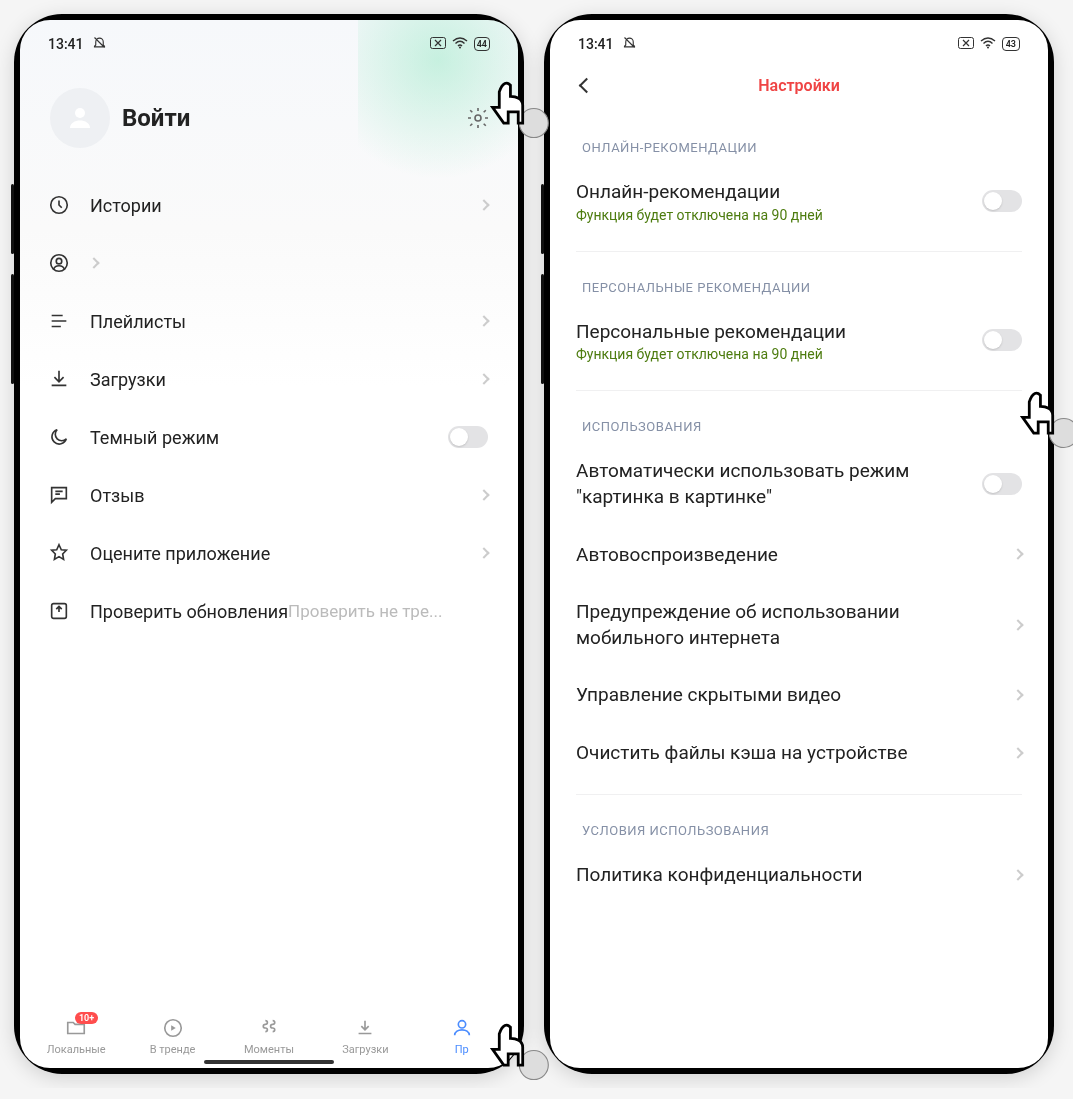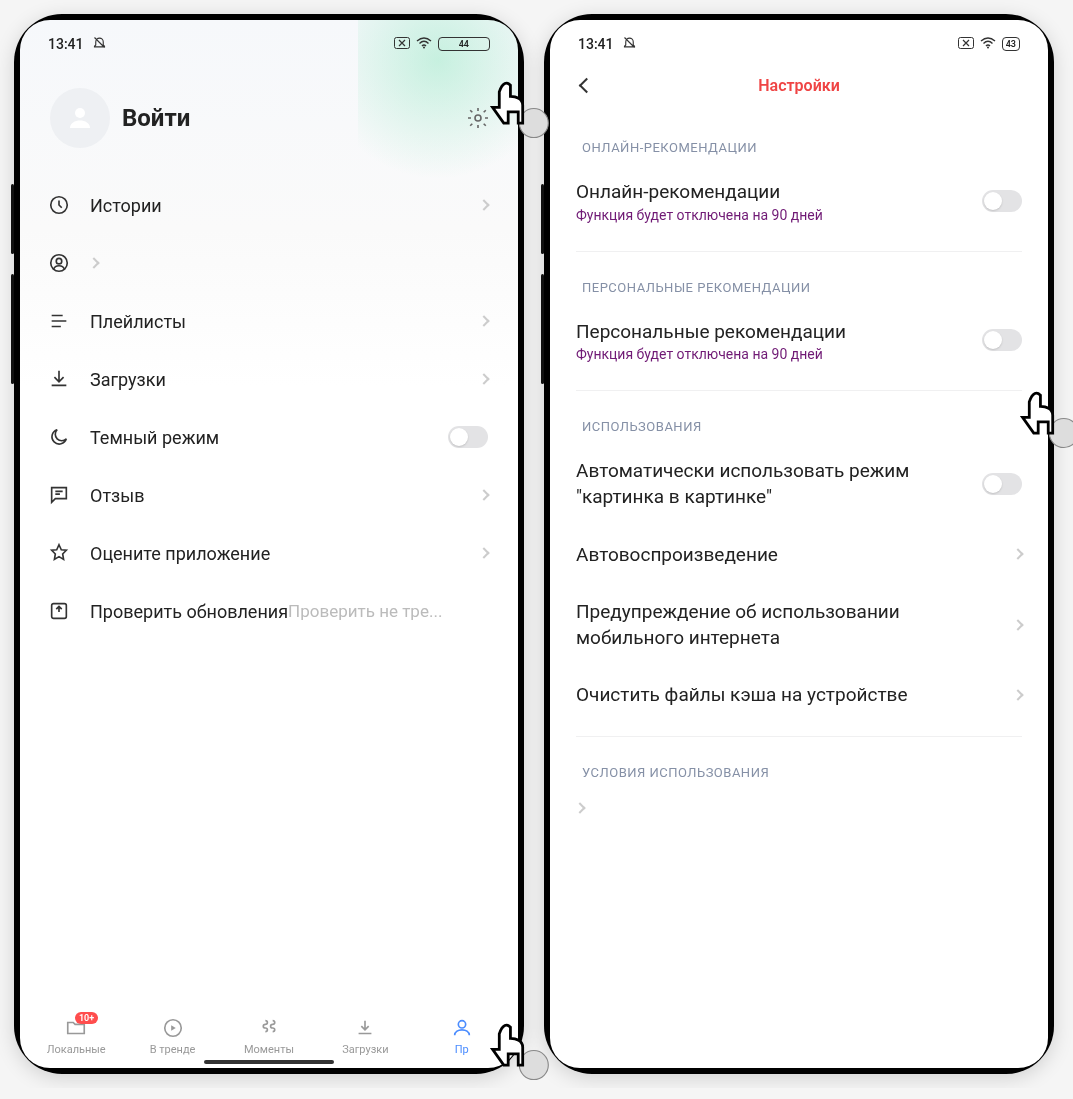--- a/index.html
+++ b/index.html
@@ -161,21 +161,21 @@
     padding: 28px 26px 10px 26px;
   }
   .settings-list { padding: 0 6px; }
   .set-item {
     display: flex;
     align-items: center;
     padding: 14px 20px 18px 20px;
   }
   .set-text { flex: 1; padding-right: 12px; }
   .set-title { font-size: 19px; color: #222; line-height: 1.35; }
-  .set-sub { font-size: 14px; color: #701a75; margin-top: 2px; }
+  .set-sub { font-size: 14px; color: #4d7c0f; margin-top: 2px; }
   .thin-border { height: 1px; background: #f0f0f1; margin: 10px 20px 0 20px; }
   .bottom-nav {
     margin-top: auto;
     display: flex;
     justify-content: space-around;
     align-items: center;
     padding: 6px 8px 12px 8px;
     position: relative;
     z-index: 2;
   }
@@ -244,21 +244,21 @@
       </div>
       <div class="status-right">
         <span><svg width="16" height="12" viewBox="0 0 16 12">
               <rect x="0.5" y="0.5" width="15" height="11" rx="2" stroke="#333" fill="none"></rect>
               <path d="M5 3l6 6M11 3l-6 6" stroke="#333" stroke-width="1.2"></path>
             </svg></span>
         <span><svg width="16" height="12" viewBox="0 0 16 12">
               <path d="M1 4 Q8 -2 15 4 M3.5 6.5 Q8 2 12.5 6.5 M6 9 Q8 7 10 9" stroke="#333" fill="none" stroke-width="1.4"></path>
               <circle cx="8" cy="10.5" r="1" fill="#333"></circle>
             </svg></span>
-        <span style="border:1.3px solid #333;border-radius:4px;padding:0 20px;font-size:9px;font-weight:600;display:inline-flex;align-items:center;height:14px;">
+        <span style="border:1.3px solid #333;border-radius:4px;padding:0 2px;font-size:9px;font-weight:600;display:inline-flex;align-items:center;height:14px;">
             <span>44</span>
           </span>
       </div>
     </div>
 
     <div class="profile-row">
       <div class="avatar">
         <svg viewBox="0 0 24 24">
             <circle cx="12" cy="8" r="4" fill="#fff"></circle>
             <path d="M4 20c0-4 4-6 8-6s8 2 8 6" fill="#fff"></path>
@@ -484,28 +484,37 @@
         <span class="chev"></span>
       </div>
       <div class="set-item">
         <div class="set-text">
             <div class="set-title">Предупреждение об использовании мобильного интернета</div>
           </div>
         <span class="chev"></span>
       </div>
       <div class="set-item">
         <div class="set-text">
+            <div class="set-title">Управление скрытыми видео</div>
+          </div>
+        <span class="chev"></span>
+      </div>
+      <div class="set-item">
+        <div class="set-text">
             <div class="set-title">Очистить файлы кэша на устройстве</div>
           </div>
         <span class="chev"></span>
       </div>
       <div class="thin-border"></div>
 
       <div class="section-header">УСЛОВИЯ ИСПОЛЬЗОВАНИЯ</div>
       <div class="set-item" style="padding-bottom:0;">
+        <div class="set-text">
+            <div class="set-title">Политика конфиденциальности</div>
+          </div>
         <span class="chev"></span>
       </div>
     </div>
   </div>
 
   <div class="cursor" style="top:370px; right:-26px;">
     <svg viewBox="0 0 60 70">
         <circle cx="46" cy="44" r="13" fill="#ddd" stroke="#888" stroke-width="1"></circle>
         <path d="M15 16 v14 h-6 l10 14 h4 v-10 c3 0 6 0 9 0 v10 h4 l0-16 c0-6-6-8-11-8 v-10 c-3-3-7-3-10 6z" fill="#fff" stroke="#000" stroke-width="2.5"></path>
       </svg>

